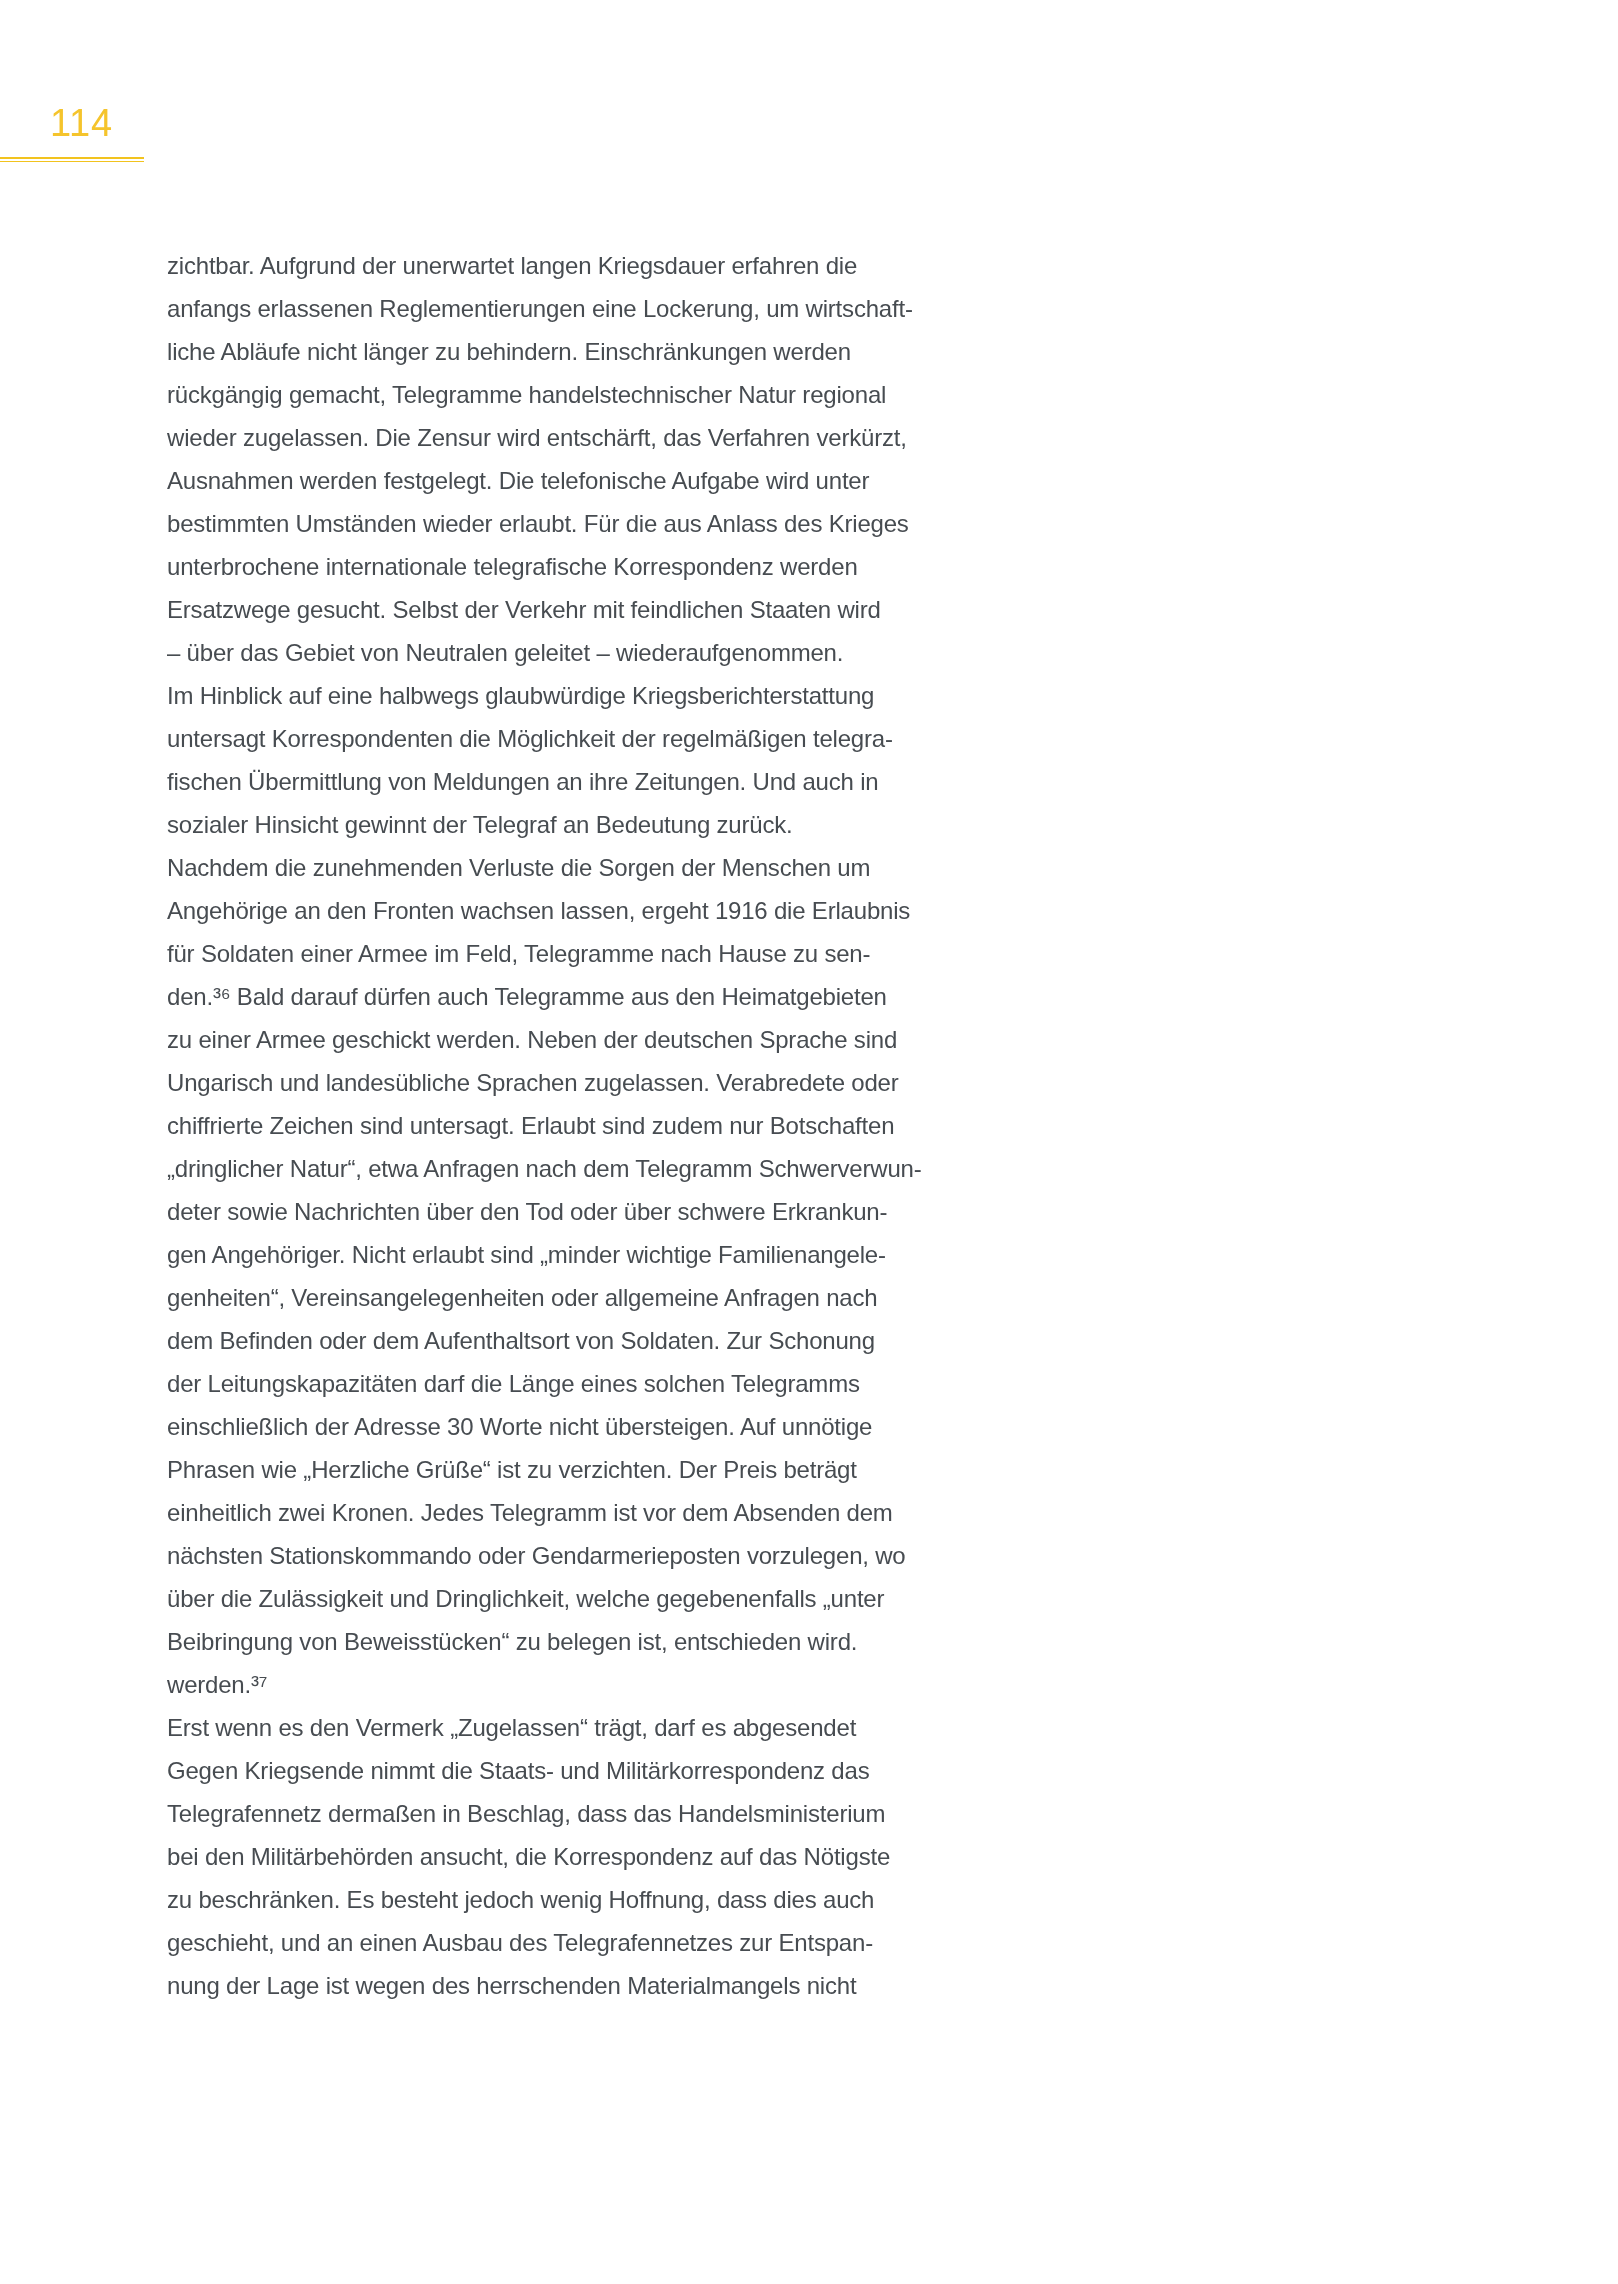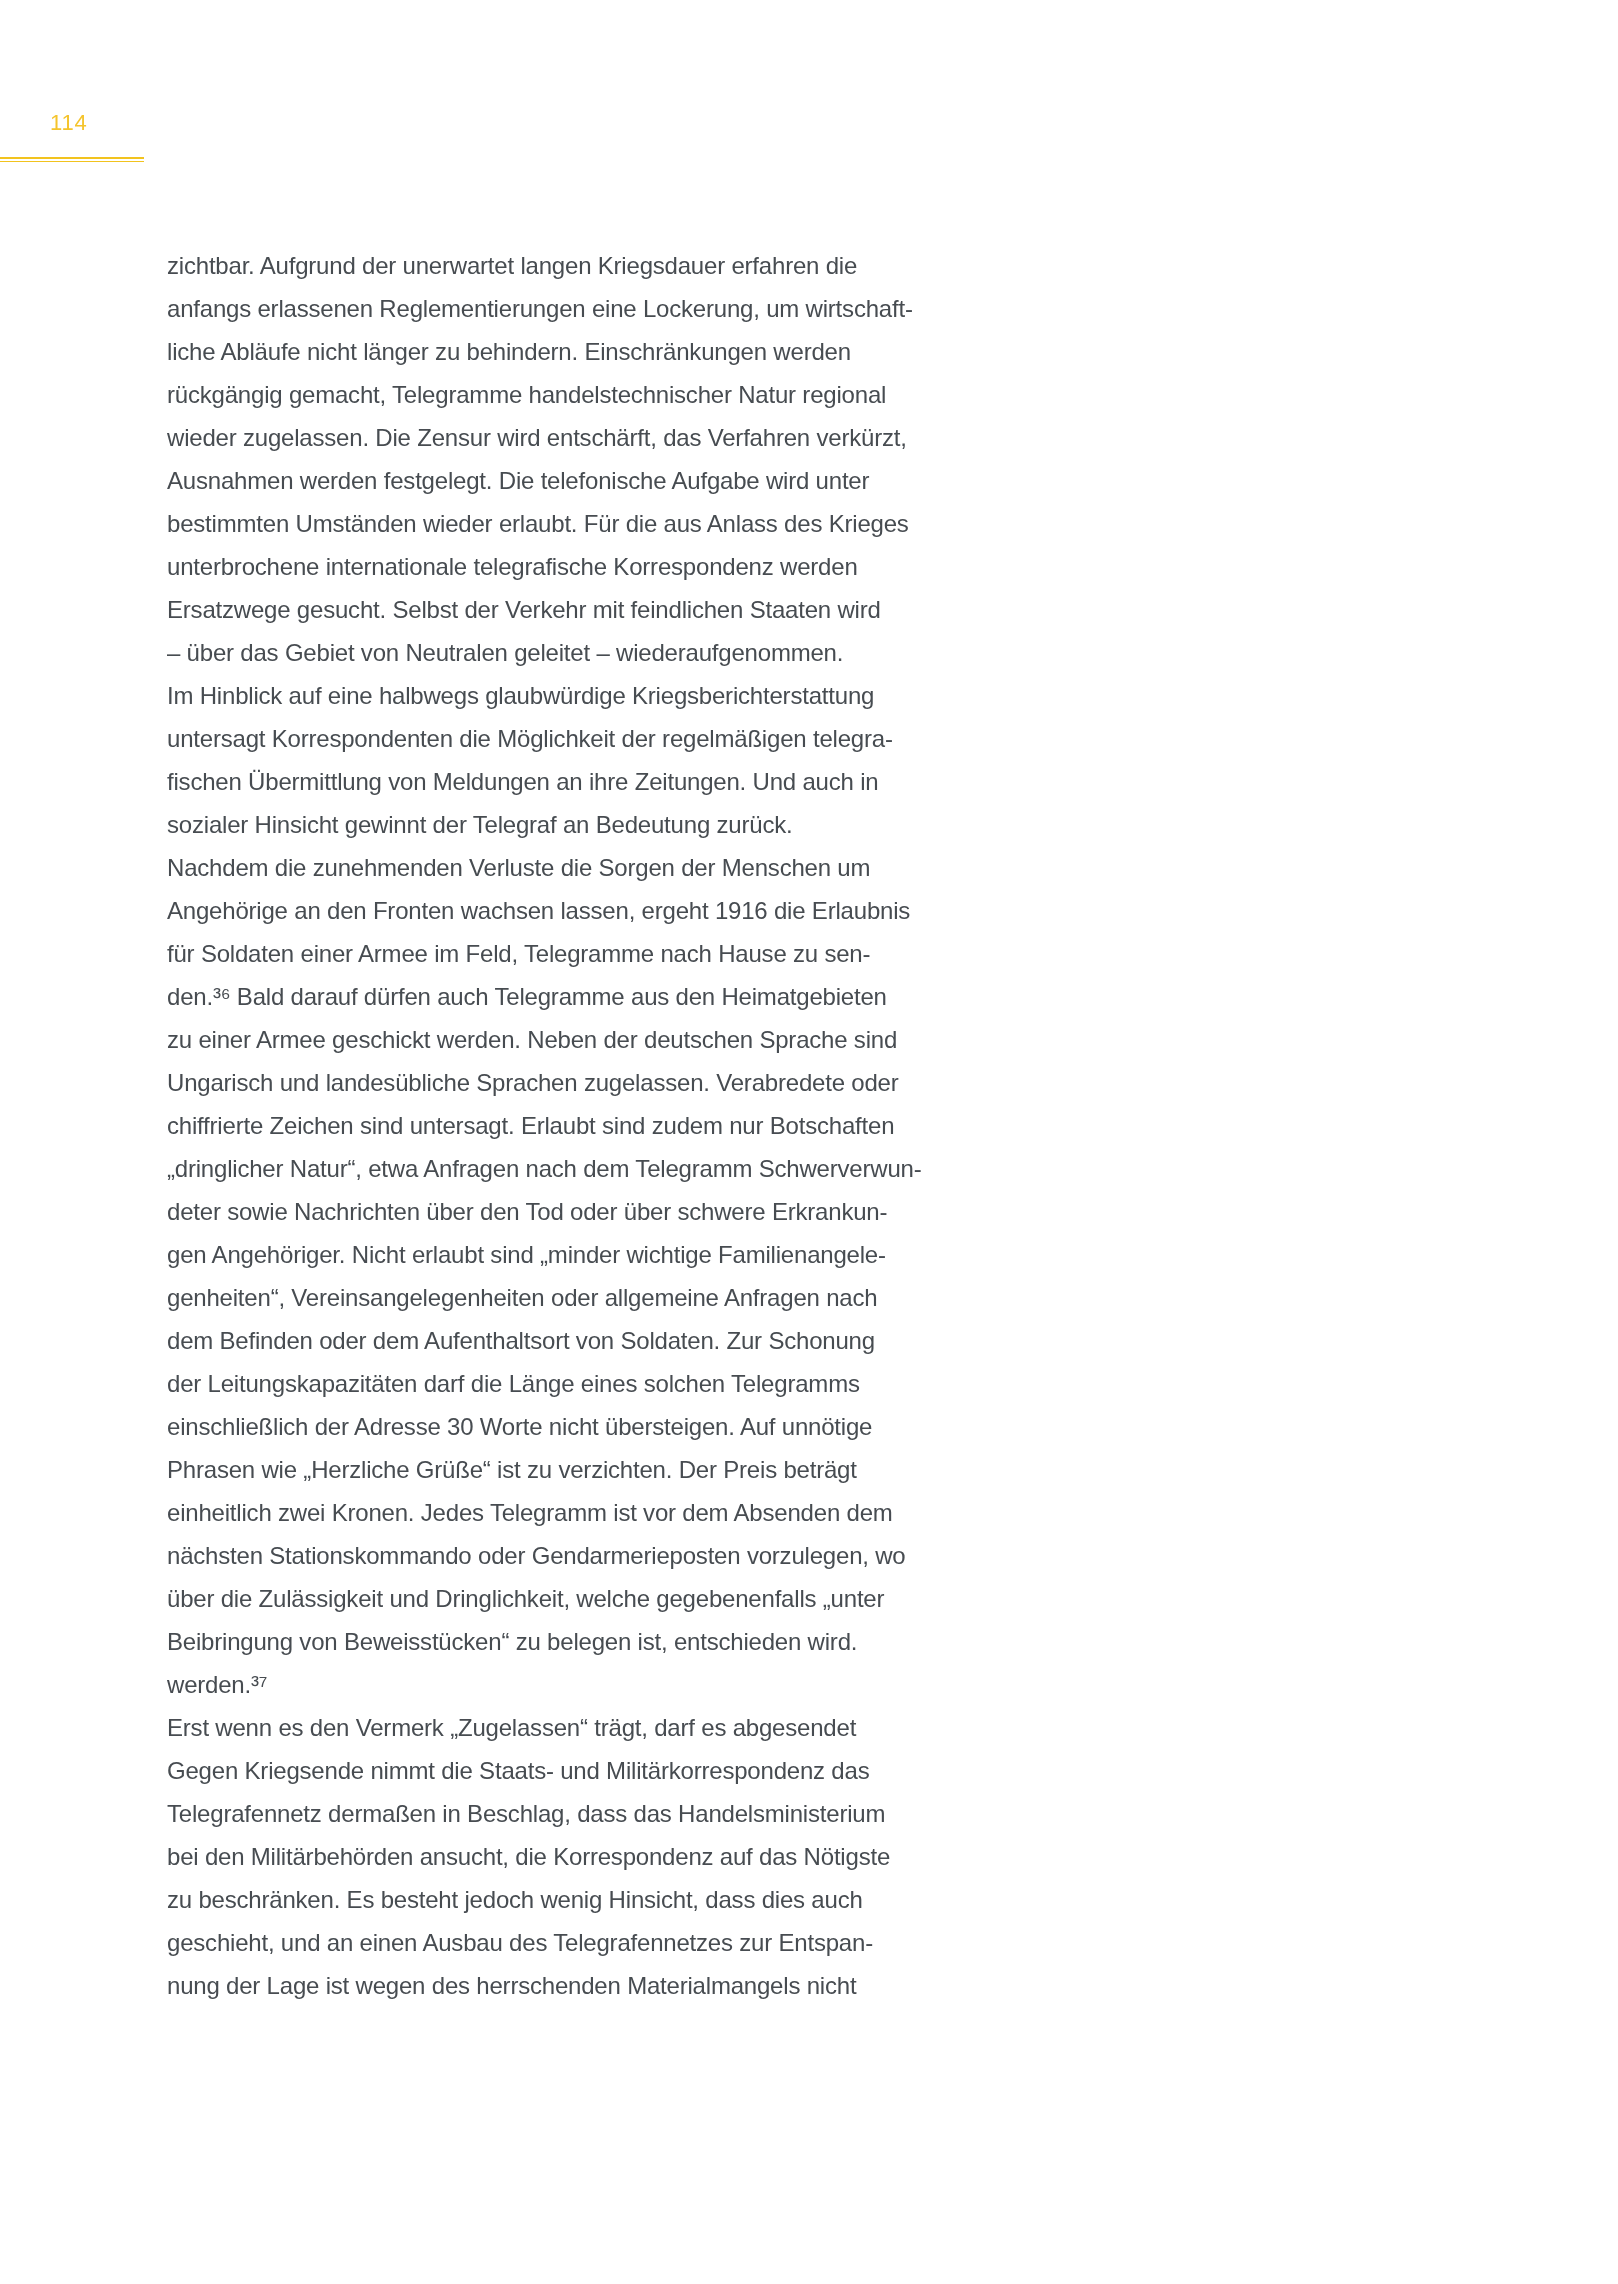--- a/index.html
+++ b/index.html
@@ -12,21 +12,21 @@
     width: 1618px;
     height: 2284px;
     font-family: "Liberation Sans", "DejaVu Sans", sans-serif;
     color: #474c51;
     overflow: hidden;
   }
   .page-number {
     position: absolute;
     left: 50px;
     top: 108px;
-    font-size: 22px;
+    font-size: 38px;
     line-height: 30px;
     font-weight: 400;
     letter-spacing: 0.8px;
     color: #f5c42c;
   }
   .page-rule {
     position: absolute;
     left: 0;
     top: 157px;
     width: 144px;
@@ -89,17 +89,17 @@
     <div class="line">Phrasen wie „Herzliche Grüße“ ist zu verzichten. Der Preis beträgt</div>
     <div class="line">einheitlich zwei Kronen. Jedes Telegramm ist vor dem Absenden dem</div>
     <div class="line">nächsten Stationskommando oder Gendarmerieposten vorzulegen, wo</div>
     <div class="line">über die Zulässigkeit und Dringlichkeit, welche gegebenenfalls „unter</div>
     <div class="line">Beibringung von Beweisstücken“ zu belegen ist, entschieden wird.</div>
     <div class="line">werden.³⁷</div>
     <div class="line">Erst wenn es den Vermerk „Zugelassen“ trägt, darf es abgesendet</div>
     <div class="line">Gegen Kriegsende nimmt die Staats- und Militärkorrespondenz das</div>
     <div class="line">Telegrafennetz dermaßen in Beschlag, dass das Handelsministerium</div>
     <div class="line">bei den Militärbehörden ansucht, die Korrespondenz auf das Nötigste</div>
-    <div class="line">zu beschränken. Es besteht jedoch wenig Hinsicht, dass dies auch</div>
+    <div class="line">zu beschränken. Es besteht jedoch wenig Hoffnung, dass dies auch</div>
     <div class="line">geschieht, und an einen Ausbau des Telegrafennetzes zur Entspan-</div>
     <div class="line">nung der Lage ist wegen des herrschenden Materialmangels nicht</div>
   </div>
 
 
 </body></html>

